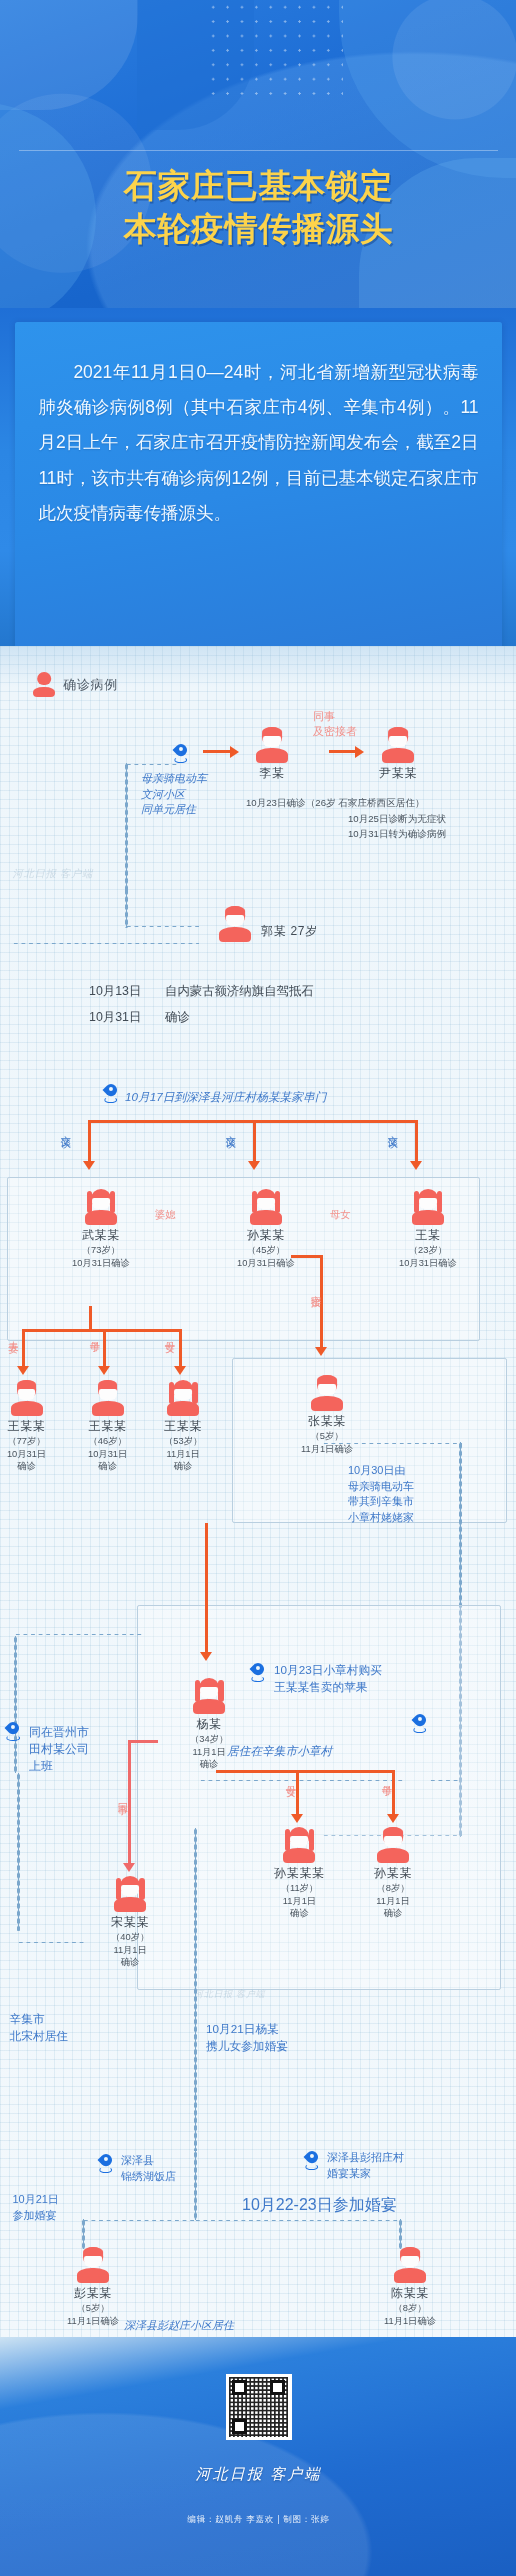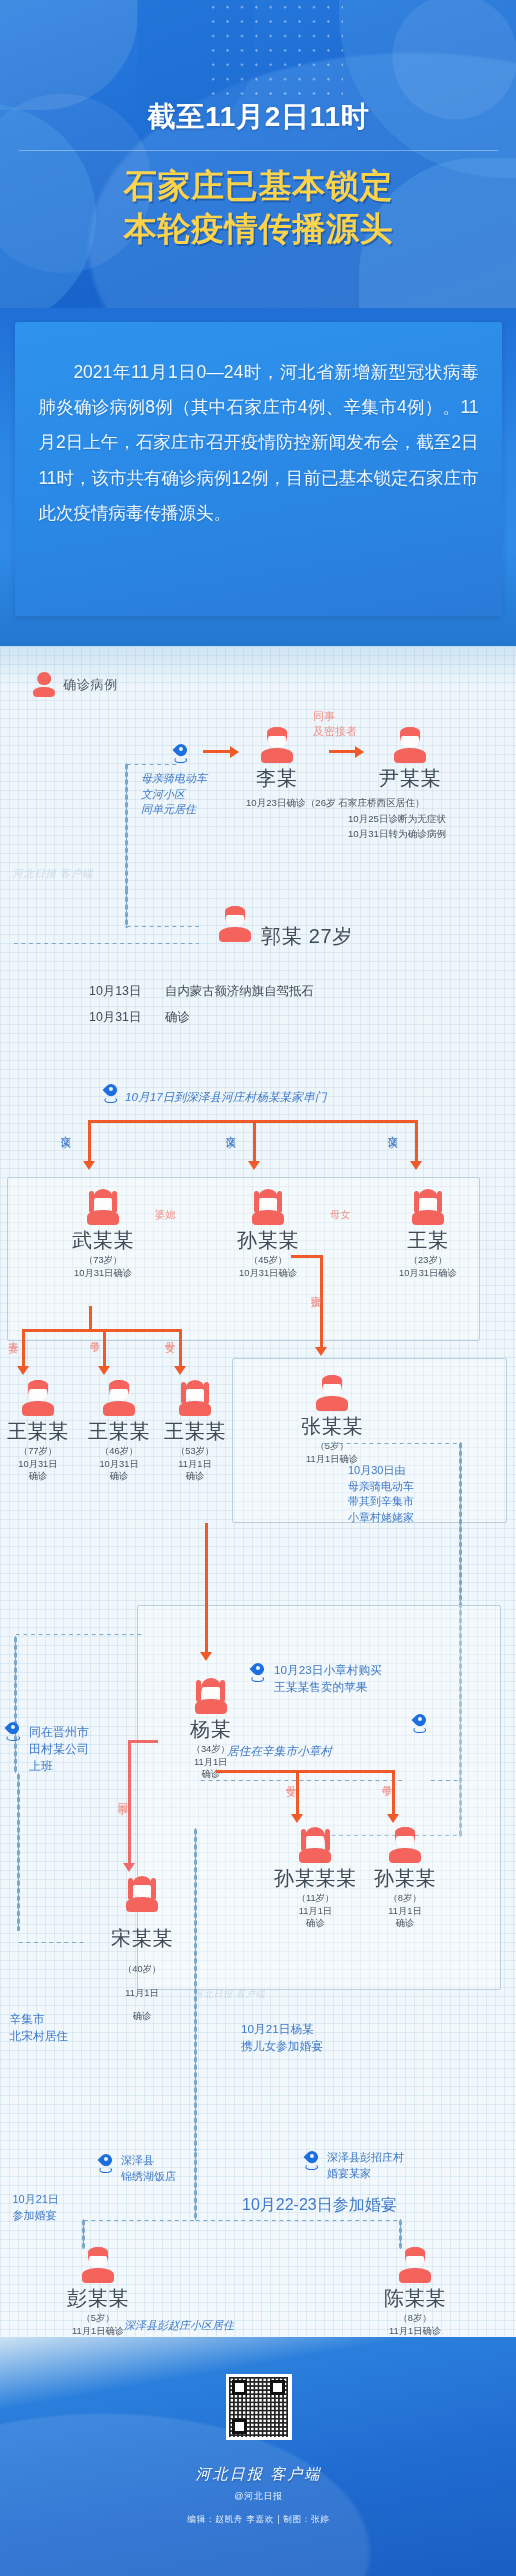--- a/index.html
+++ b/index.html
@@ -47,21 +47,21 @@
     color:#fcd34b;font-size:33px;font-weight:bold;letter-spacing:0.7px;
     line-height:1.30;text-shadow:1.4px 2.1px 0 rgba(10,60,130,.45);
   }
 
   
   .summary-wrap{
     position:absolute;top:308px;left:0;width:517px;height:357px;
     background:linear-gradient(180deg,#1f6fd6 0%,#2b86e4 40%,#2f8ae8 68%,#2173c9 100%);
   }
   .summary-card{
-    position:absolute;top:13.7px;left:15px;width:487px;height:294px;
+    position:absolute;top:13.7px;left:15px;width:487px;height:334px;
     background:linear-gradient(170deg,#2e93ec 0%,#2a89e6 50%,#2a7ad8 100%);
     border-radius:2.7px; box-shadow:0 1.4px 6.9px rgba(0,40,90,.18);
     padding:33px 23.4px 0 23.4px;
   }
   .summary-text{
     color:#f2f9ff;font-size:17.5px;line-height:2.02;text-align:justify;
     text-indent:2em;font-family:"Liberation Sans","DejaVu Sans",sans-serif;
     text-shadow:0 0.7px 1.4px rgba(0,50,110,.25);
   }
 
@@ -103,21 +103,21 @@
   .pin-drop{position:absolute;left:50%;top:0;transform:translateX(-50%) rotate(45deg);
     width:11.7px;height:11.7px;background:#1b6fe0;border-radius:50% 50% 50% 0;}
   .pin-dot{position:absolute;left:50%;top:2.7px;transform:translateX(-50%);
     width:4.1px;height:4.1px;background:#eef6fb;border-radius:50%;}
   .pin-base{position:absolute;left:50%;bottom:0;transform:translateX(-50%);
     width:13.7px;height:6.2px;border:1.6px solid #1b6fe0;border-radius:50%;
     border-top-color:transparent;}
 
   .node{position:absolute;display:flex;flex-direction:column;align-items:center;}
   .nm{font-size:15px;color:#414b55;letter-spacing:0.7px;margin-top:2.1px;white-space:nowrap;}
-  .nm.big{font-size:20px;}
+  .nm.big{font-size:12px;}
   .sub{font-size:9.3px;color:#4a545e;line-height:1.35;white-space:nowrap;text-align:right;}
 
   .abs{position:absolute;}
   .ltxt{position:absolute;font-size:10.3px;color:#3f79c9;line-height:1.42;white-space:nowrap;}
   .ltxt.it{font-style:italic;}
   .ptxt{position:absolute;font-size:10.3px;color:#f2918b;line-height:1.4;white-space:nowrap;}
   .ptxt.v{writing-mode:vertical-rl;letter-spacing:1.4px;}
   .btxt{position:absolute;font-size:10.3px;color:#3f79c9;line-height:1.4;white-space:nowrap;}
   .btxt.v{writing-mode:vertical-rl;letter-spacing:2.1px;}
   .gtxt{position:absolute;font-size:9.3px;color:#4a545e;line-height:1.42;white-space:nowrap;}
@@ -174,21 +174,20 @@
 <div class="page">
 
   <div class="header">
     <div class="hdr-shape-a"></div>
     <div class="hdr-shape-b"></div>
     <div class="hdr-shape-c"></div>
     <div class="hdr-shape-d"></div>
     <div class="hdr-shape-e"></div>
     <div class="hdr-dots"></div>
     <div class="title1">
-      <div>截至11月2日11时</div>
     </div>
     <div class="hdr-rule"></div>
     <div class="title2">
       <div>石家庄已基本锁定</div>
       <div>本轮疫情传播源头</div>
     </div>
   </div>
 
   <div class="summary-wrap">
     <div class="summary-card">
@@ -517,41 +516,41 @@
       <div>同在晋州市</div>
       <div>田村某公司</div>
       <div>上班</div>
     </div>
 
     <div class="ln h pink" style="left:128px;top:1094px;width:30px;"></div>
     <div class="ln v pink" style="left:128px;top:1094px;height:124px;"></div>
     <div class="arrowdn pink" style="left:123px;top:1217px;"></div>
     <div class="ptxt v" style="left:115px;top:1149px;">同事</div>
 
-    <div class="node" style="left:111px;top:1230px;gap:11px;">
+    <div class="node" style="left:111px;top:1230px;">
       <div class="person lg">
         <div class="p-head"></div>
           <div class="p-long l"></div>
           <div class="p-long r"></div>
         <div class="p-mask"></div>
           <div class="p-body"></div>
       </div>
       <div class="nm big">宋某某</div>
       <div class="sub">（40岁）</div>
       <div class="sub">11月1日</div>
       <div class="sub">确诊</div>
     </div>
     <div class="ltxt" style="left:9.6px;top:1365px;font-size:11.7px;">
       <div>辛集市</div>
       <div>北宋村居住</div>
     </div>
 
     <div class="dotline v" style="left:194px;top:1182px;height:323px;"></div>
 
-    <div class="ltxt" style="left:206px;top:1375px;font-size:11.7px;margin-left:35px;">
+    <div class="ltxt" style="left:206px;top:1375px;font-size:11.7px;">
       <div>10月21日杨某</div>
       <div>携儿女参加婚宴</div>
     </div>
 
     <div class="abs" style="left:98px;top:1508px;">
       <div class="pin">
           <div class="pin-drop"></div>
           <div class="pin-dot"></div>
           <div class="pin-base"></div>
         </div>
@@ -613,18 +612,17 @@
   </div>
 
   <div class="footer">
     <div class="qr">
       <div class="qr-in"></div>
       <div class="qr-c" style="left:6.2px;top:6.2px;"></div>
       <div class="qr-c" style="right:6.2px;top:6.2px;"></div>
       <div class="qr-c" style="left:6.2px;bottom:6.2px;"></div>
     </div>
     <div class="brand">河北日报 客户端</div>
-    <div class="handle">@河北日报</div>
     <div class="credits">编辑：赵凯舟  李嘉欢   |   制图：张婷</div>
   </div>
 
 </div>
 
 
 </body></html>

